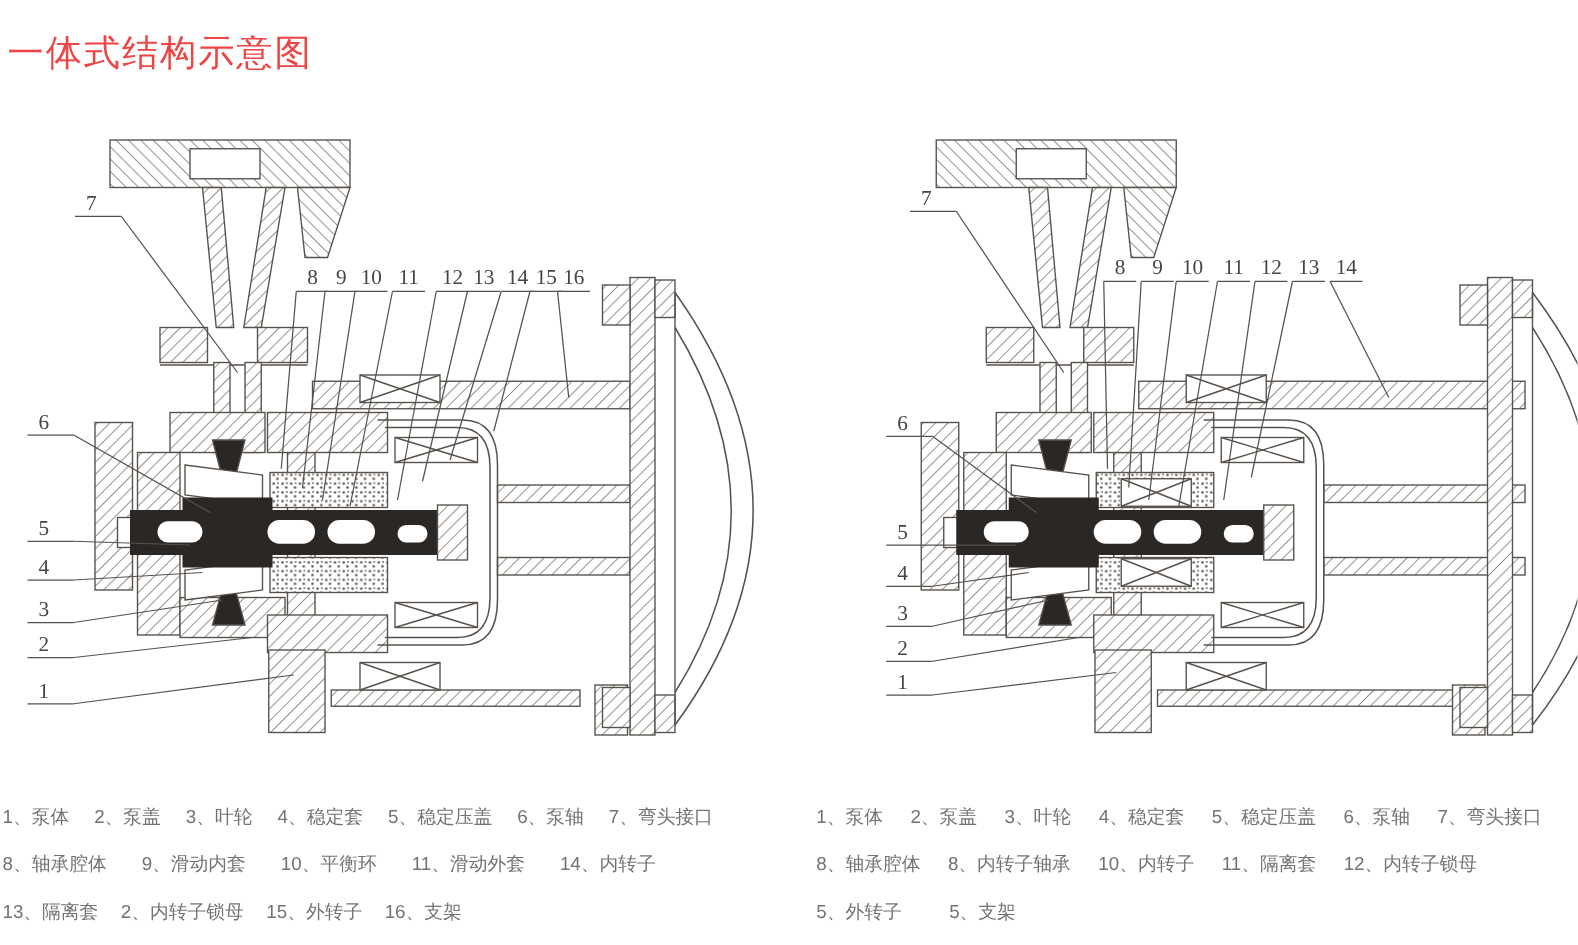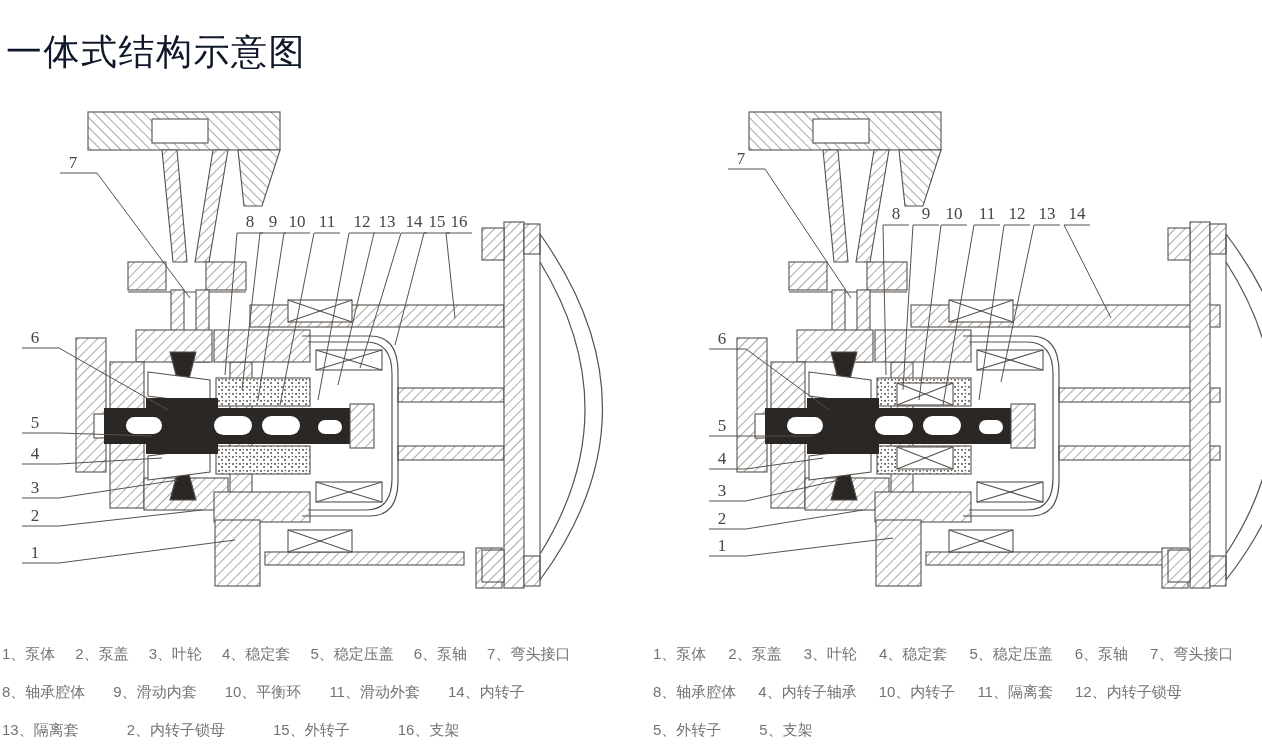--- a/index.html
+++ b/index.html
@@ -4,31 +4,31 @@
 <style>
   html,body{margin:0;padding:0;}
   body{
     width:1262px;height:756px;position:relative;background:#ffffff;
     font-family:"Liberation Sans",sans-serif;color:#4a4441;overflow:hidden;
   }
   .panel{position:absolute;top:0;width:631px;height:756px;}
   #panel-left{left:0;}
   #panel-right{left:631px;}
   .title{
-    position:absolute;top:4px;font-size:36px;font-weight:500;
-    letter-spacing:1.5px;color:#0f172a;white-space:nowrap;
+    position:absolute;top:4px;font-size:29px;font-weight:500;
+    letter-spacing:1.5px;color:#ef4444;white-space:nowrap;
   }
   #panel-left .title{left:6px;}
   #panel-right .title{left:19px;}
   .diagram{position:absolute;left:0;top:0;width:631px;height:756px;}
   .legend{position:absolute;top:642px;font-size:15px;color:#737373;}
   #panel-left .legend{left:2px;}
   #panel-right .legend{left:22px;}
   .legend-row{display:flex;white-space:nowrap;line-height:24px;margin-bottom:14px;}
-  .g20{gap:20px}.g22{gap:22px}.g28{gap:28px}.g34{gap:48px}.g38{gap:38px}
+  .g20{gap:20px}.g22{gap:22px}.g28{gap:28px}.g34{gap:18px}.g38{gap:38px}
   .callout-text{font-family:"Liberation Serif",serif;font-size:17px;fill:#4a4441;}
 </style>
 </head>
 <body>
 
 <section class="panel" id="panel-left">
   <h1 class="title">一体式结构示意图</h1>
   <svg class="diagram" id="svg-left" viewBox="0 0 631 756">
       <defs>
         <pattern id="hAleft" width="7" height="7" patternUnits="userSpaceOnUse" patternTransform="rotate(45)">
@@ -319,21 +319,21 @@
       <span>1、泵体</span>
       <span>2、泵盖</span>
       <span>3、叶轮</span>
       <span>4、稳定套</span>
       <span>5、稳定压盖</span>
       <span>6、泵轴</span>
       <span>7、弯头接口</span>
     </div>
     <div class="legend-row g22">
       <span>8、轴承腔体</span>
-      <span>4、内转子轴承</span>
+      <span>8、内转子轴承</span>
       <span>10、内转子</span>
       <span>11、隔离套</span>
       <span>12、内转子锁母</span>
     </div>
     <div class="legend-row g38">
       <span>5、外转子</span>
       <span>5、支架</span>
     </div>
   </div>
 </section>

